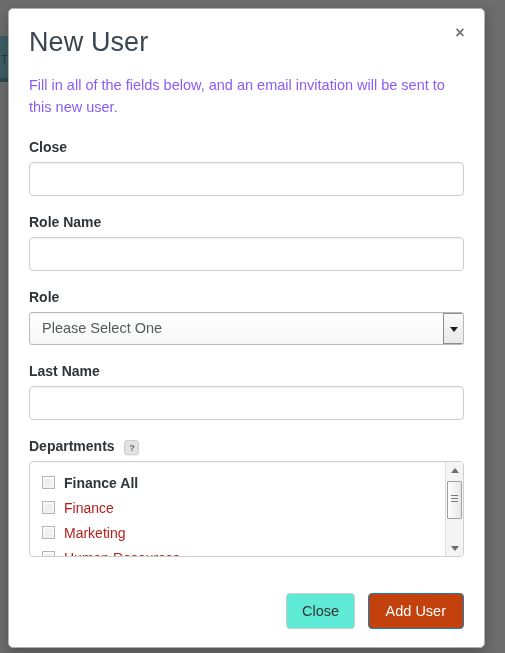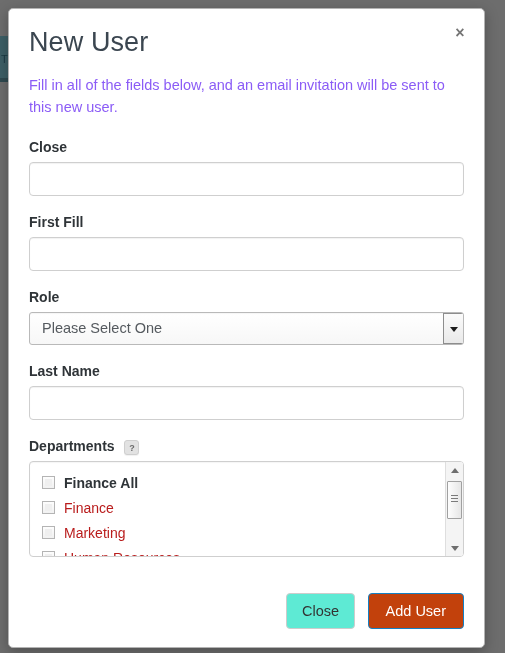--- a/index.html
+++ b/index.html
@@ -360,21 +360,21 @@
   <div class="modal-body">
 
     <p class="intro-text">Fill in all of the fields below, and an email invitation will be sent to this new user.</p>
 
     <div class="form-group">
       <label class="field-label">Close</label>
       <input class="text-input" type="text" value="" style="">
     </div>
 
     <div class="form-group">
-      <label class="field-label">First Fill</label>
+      <label class="field-label">Role Name</label>
       <input class="text-input" type="text" value="" style="">
     </div>
 
     <div class="form-group">
       <label class="field-label">Role</label>
       <div class="select-wrap">
         <span class="select-value">Please Select One</span>
         <span class="select-arrow-btn"></span>
       </div>
     </div>

